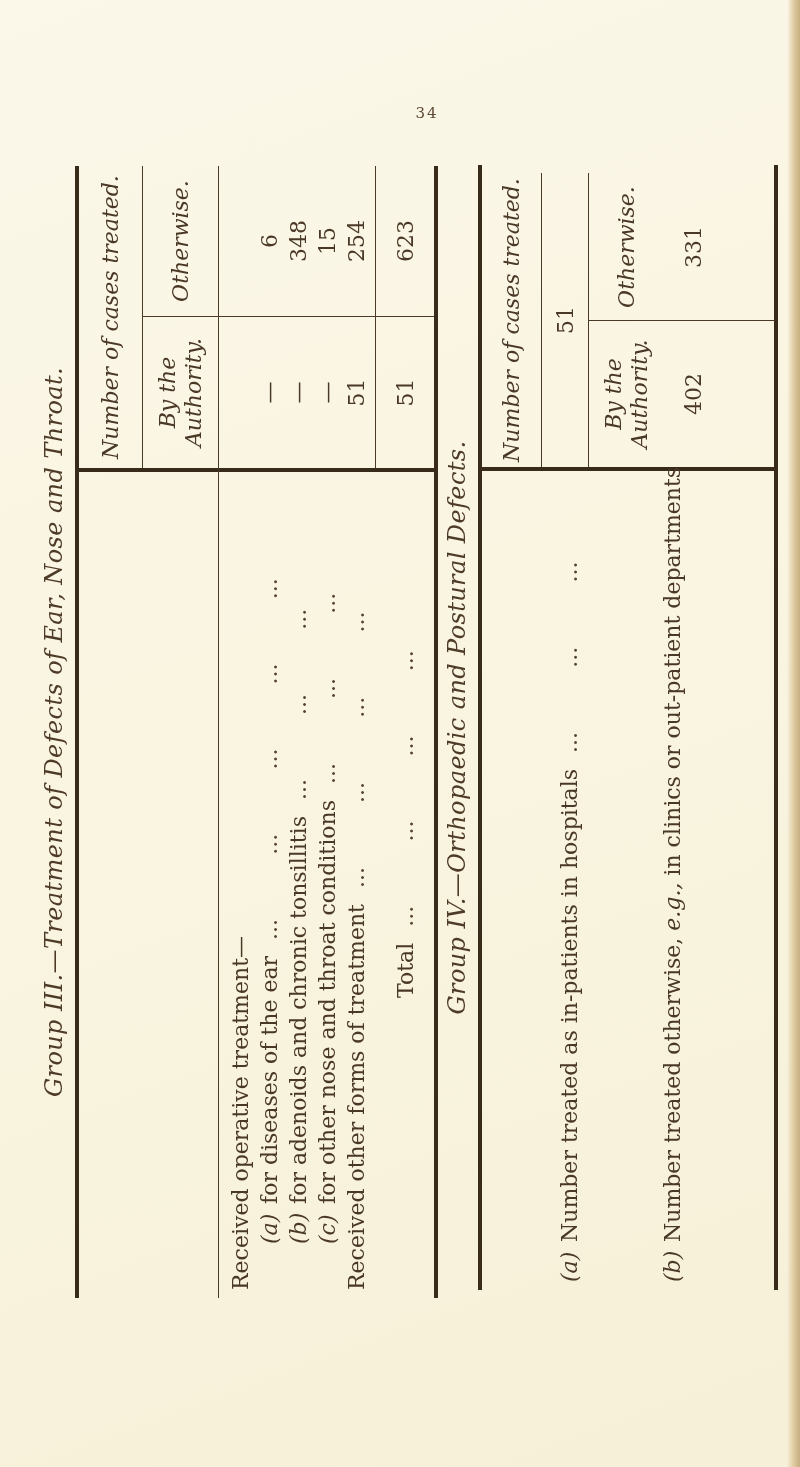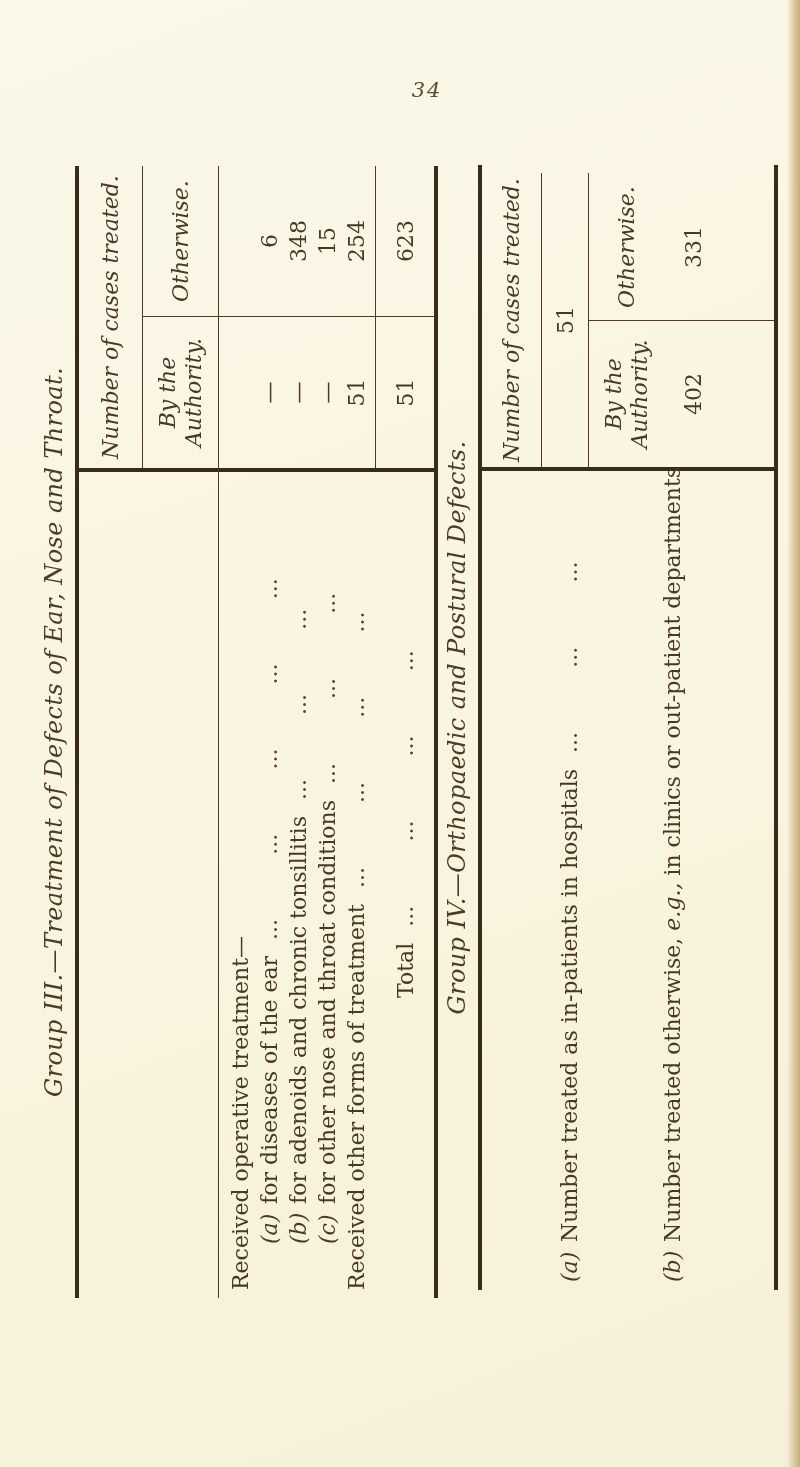--- a/index.html
+++ b/index.html
@@ -11,22 +11,22 @@
     background:linear-gradient(160deg,#fbf7e9 0%,#faf5e1 45%,#f6f0d8 100%);
     overflow:hidden;
     font-family:"DejaVu Serif","Liberation Serif",serif;
     color:#4a3826;
   }
   .edge-band{
     position:absolute;top:0;right:0;width:13px;height:100%;
     background:linear-gradient(to right,rgba(215,197,152,0) 0%,#ddc99e 55%,#c6ae7f 100%);
   }
   .page-num{
-    position:absolute;top:78px;left:404px;width:46px;
-    text-align:center;font-size:21px;color:#5d4b33;letter-spacing:2px;font-style:italic;
+    position:absolute;top:104px;left:404px;width:46px;
+    text-align:center;font-size:15px;color:#5d4b33;letter-spacing:2px;
   }
   .rot{position:absolute;transform:rotate(-90deg);transform-origin:0 0;}
   .wrap3{left:40px;top:1298px;width:1132px;height:397px;}
   .wrap4{left:443px;top:1290px;width:1125px;height:347px;}
   .caption{
     font-style:italic;text-align:center;
     font-size:24px;color:#4e3b27;letter-spacing:0.4px;
     margin-bottom:7px;white-space:nowrap;
   }
   .tbl{

